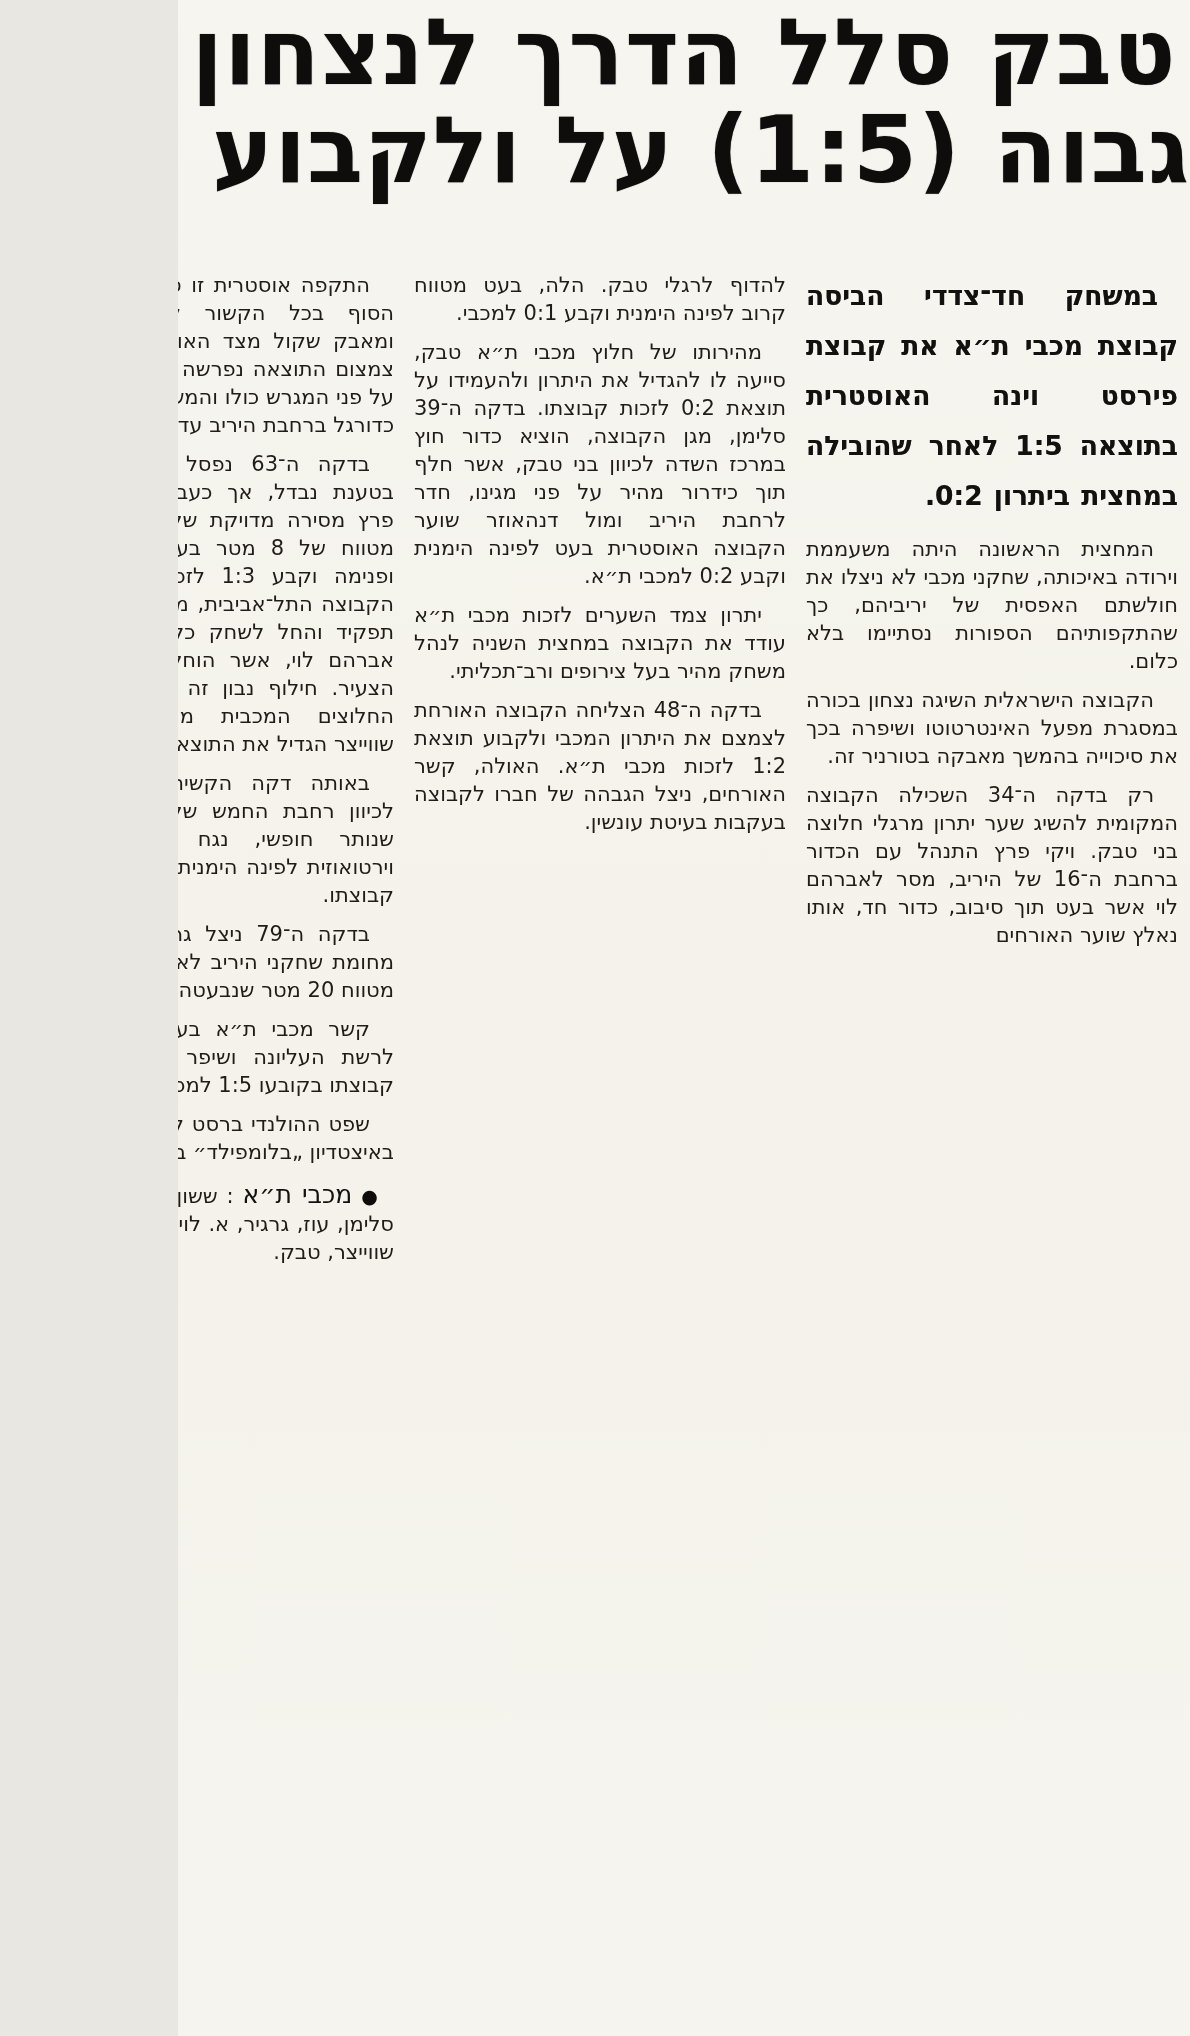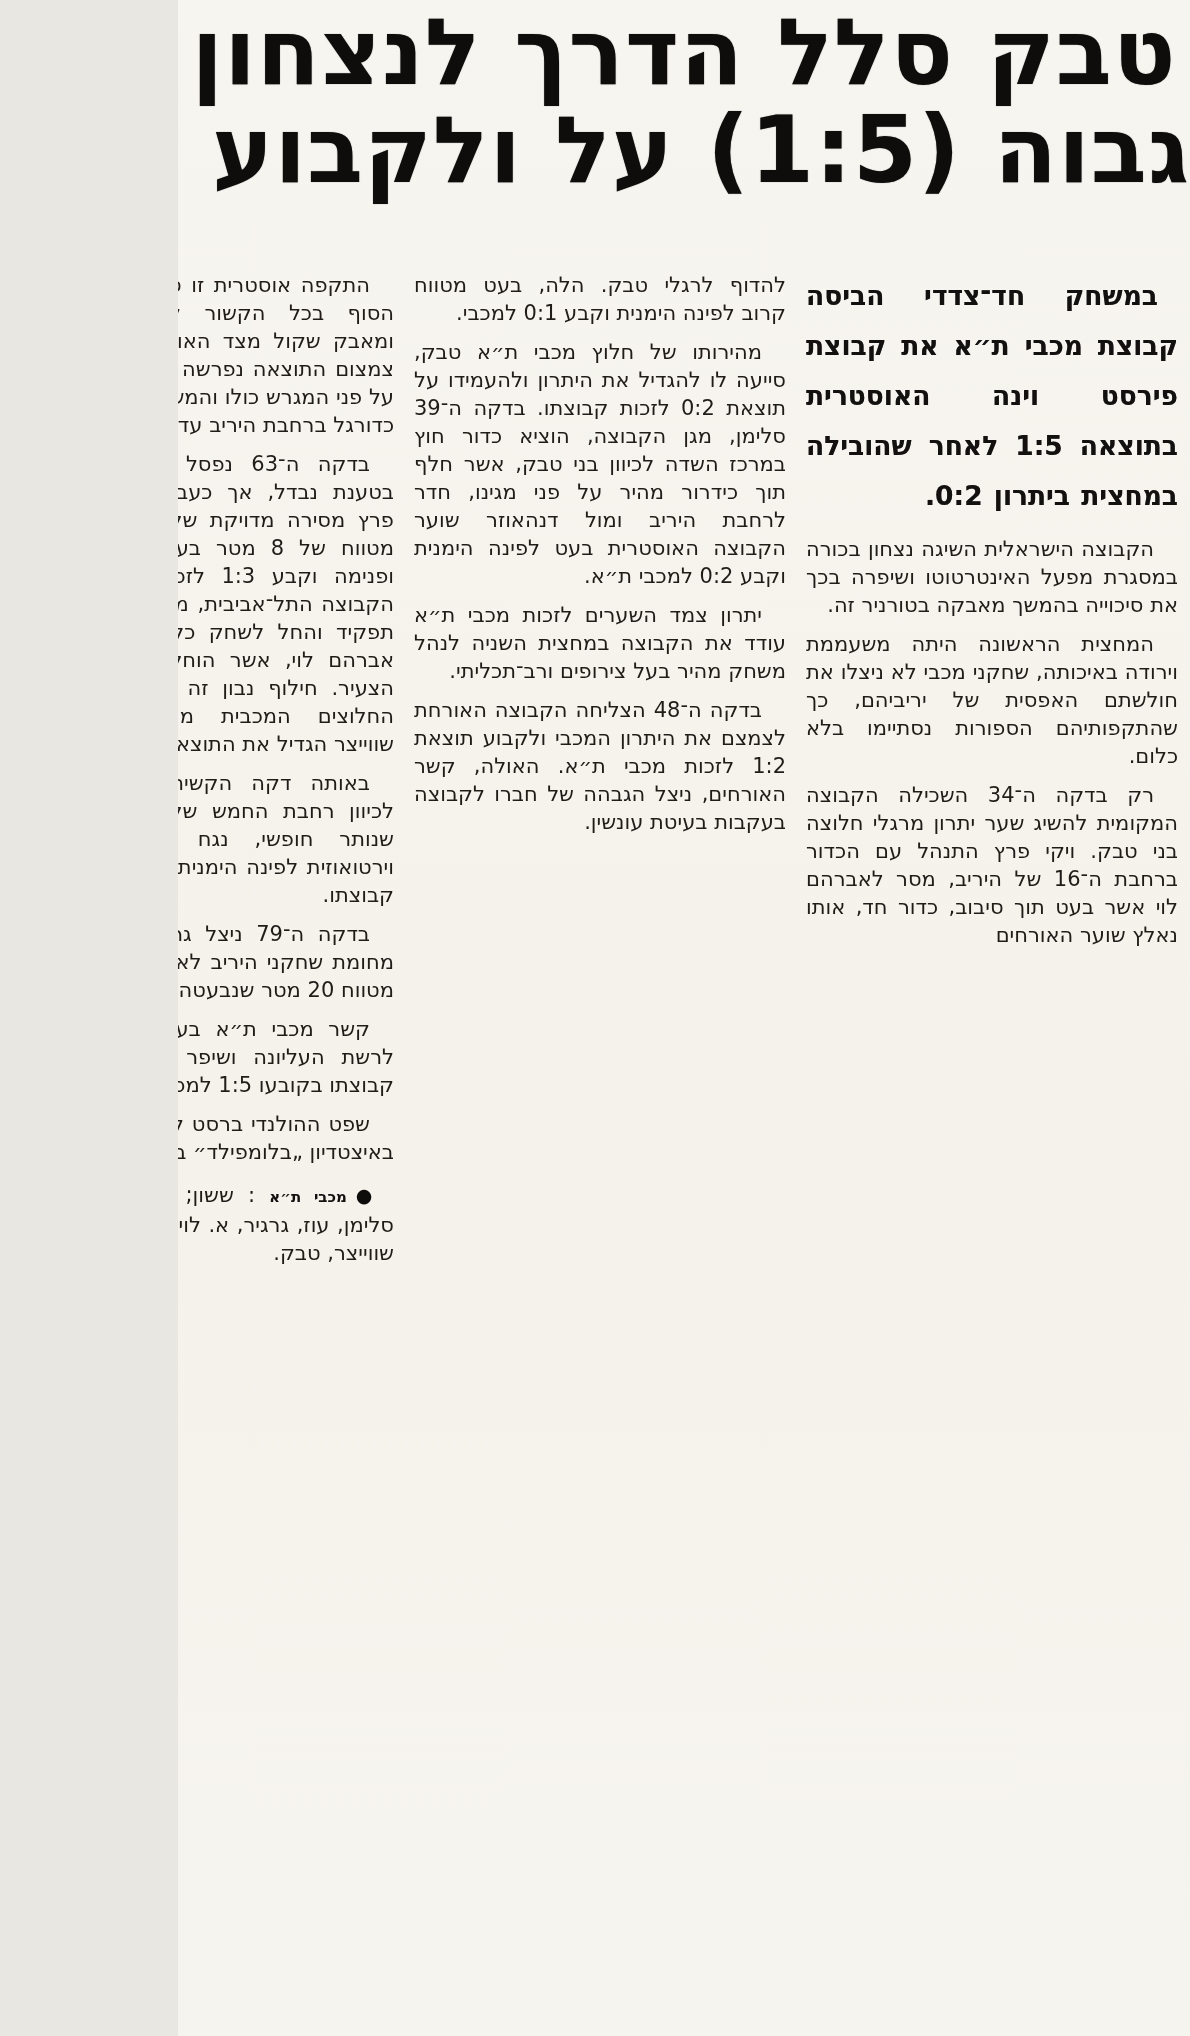--- a/index.html
+++ b/index.html
@@ -52,21 +52,21 @@
     font-weight: bold;
     font-size: 26.5px;
     line-height: 50px;
     text-indent: 20px;
     word-spacing: 2px;
     color: #121110;
     text-shadow: 0 0 0.5px rgba(0,0,0,.5);
   }
   .lineup { margin: 15px 0 9px; text-indent: 14px; }
   .lineup .bullet { font-size: 19px; margin-left: 9px; color: #0e0d0b; }
-  .lineup .team { font-weight: bold; font-size: 15px; color: #121110; }
+  .lineup .team { font-weight: normal; font-size: 25px; color: #121110; }
   .byline {
     margin-top: 26px;
     padding-left: 8px;
     font-weight: bold;
     font-size: 25px;
     text-align: left;
     color: #121110;
     text-shadow: 0 0 0.5px rgba(0,0,0,.5);
   }
 </style>
@@ -77,22 +77,22 @@
 
   <header class="headline">
     <div class="hl">טבק סלל הדרך לנצחון</div>
     <div class="hl">גבוה (1:5) על ולקבוע וינה</div>
   </header>
 
   <main class="cols">
 
     <section class="col">
       <p class="lead">במשחק חד־צדדי הביסה קבוצת מכבי ת״א את קבוצת פירסט וינה האוסטרית בתוצאה 1:5 לאחר שהובילה במחצית ביתרון 0:2.</p>
+      <p class="para">המחצית הראשונה היתה משעממת וירודה באיכותה, שחקני מכבי לא ניצלו את חולשתם האפסית של יריביהם, כך שהתקפותיהם הספורות נסתיימו בלא כלום.</p>
       <p class="para">הקבוצה הישראלית השיגה נצחון בכורה במסגרת מפעל האינטרטוטו ושיפרה בכך את סיכוייה בהמשך מאבקה בטורניר זה.</p>
-      <p class="para">המחצית הראשונה היתה משעממת וירודה באיכותה, שחקני מכבי לא ניצלו את חולשתם האפסית של יריביהם, כך שהתקפותיהם הספורות נסתיימו בלא כלום.</p>
       <p class="para">רק בדקה ה־34 השכילה הקבוצה המקומית להשיג שער יתרון מרגלי חלוצה בני טבק. ויקי פרץ התנהל עם הכדור ברחבת ה־16 של היריב, מסר לאברהם לוי אשר בעט תוך סיבוב, כדור חד, אותו נאלץ שוער האורחים</p>
     </section>
 
     <section class="col">
       <p class="para cont">להדוף לרגלי טבק. הלה, בעט מטווח קרוב לפינה הימנית וקבע 0:1 למכבי.</p>
       <p class="para">מהירותו של חלוץ מכבי ת״א טבק, סייעה לו להגדיל את היתרון ולהעמידו על תוצאת 0:2 לזכות קבוצתו. בדקה ה־39 סלימן, מגן הקבוצה, הוציא כדור חוץ במרכז השדה לכיוון בני טבק, אשר חלף תוך כידרור מהיר על פני מגינו, חדר לרחבת היריב ומול דנהאוזר שוער הקבוצה האוסטרית בעט לפינה הימנית וקבע 0:2 למכבי ת״א.</p>
       <p class="para">יתרון צמד השערים לזכות מכבי ת״א עודד את הקבוצה במחצית השניה לנהל משחק מהיר בעל צירופים ורב־תכליתי.</p>
       <p class="para">בדקה ה־48 הצליחה הקבוצה האורחת לצמצם את היתרון המכבי ולקבוע תוצאת 1:2 לזכות מכבי ת״א. האולה, קשר האורחים, ניצל הגבהה של חברו לקבוצה בעקבות בעיטת עונשין.</p>
     </section>
 

